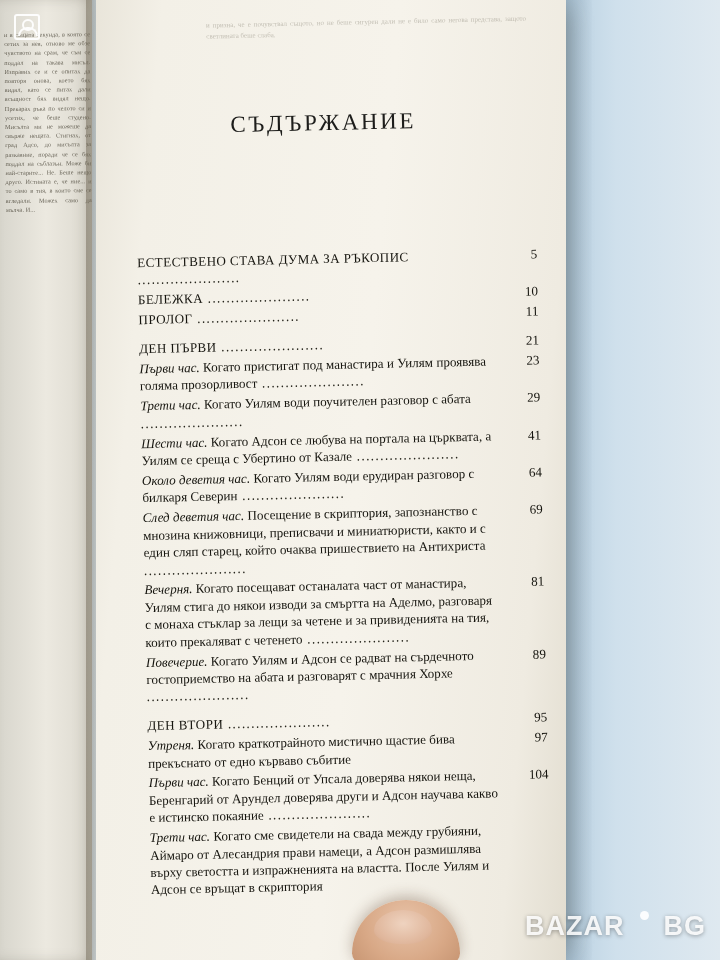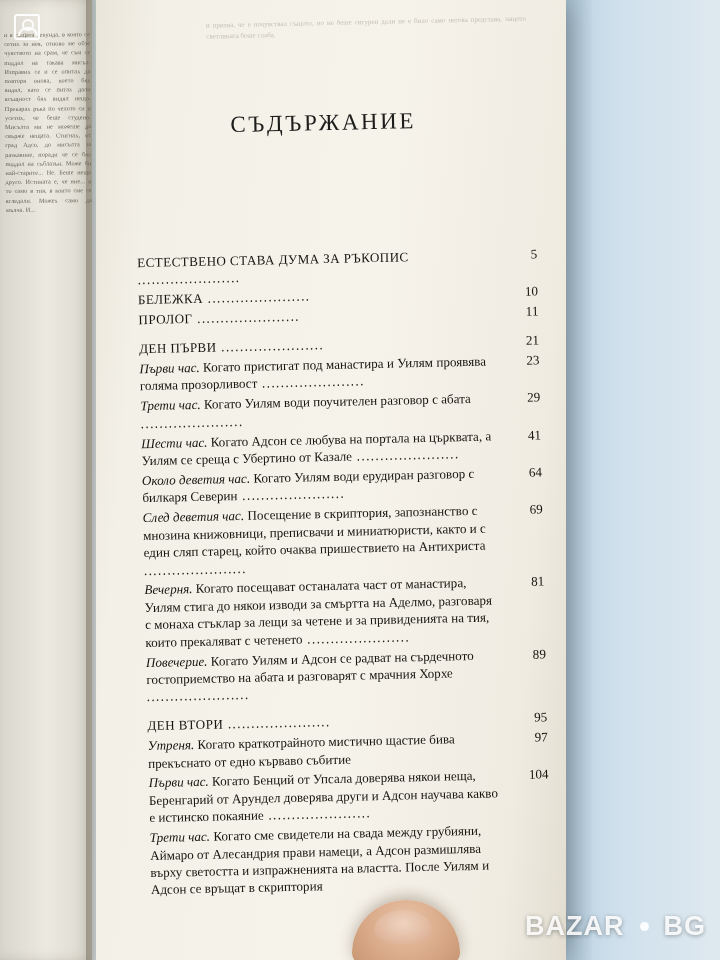--- a/index.html
+++ b/index.html
@@ -201,21 +201,20 @@
     position: absolute;
     right: 14px;
     bottom: 18px;
     color: rgba(255,255,255,0.88);
     font-family: "Liberation Sans", sans-serif;
     font-size: 27px;
     font-weight: bold;
     letter-spacing: 1px;
     text-shadow: 0 1px 4px rgba(0,0,0,0.35);
     display: flex;
-    align-items: center;
     gap: 14px;
     z-index: 40;
   }
   .wm-brand .dot {
     display: inline-block;
     width: 9px; height: 9px;
     background: rgba(255,255,255,0.9);
     border-radius: 50%;
     margin: 0 1px;
   }

